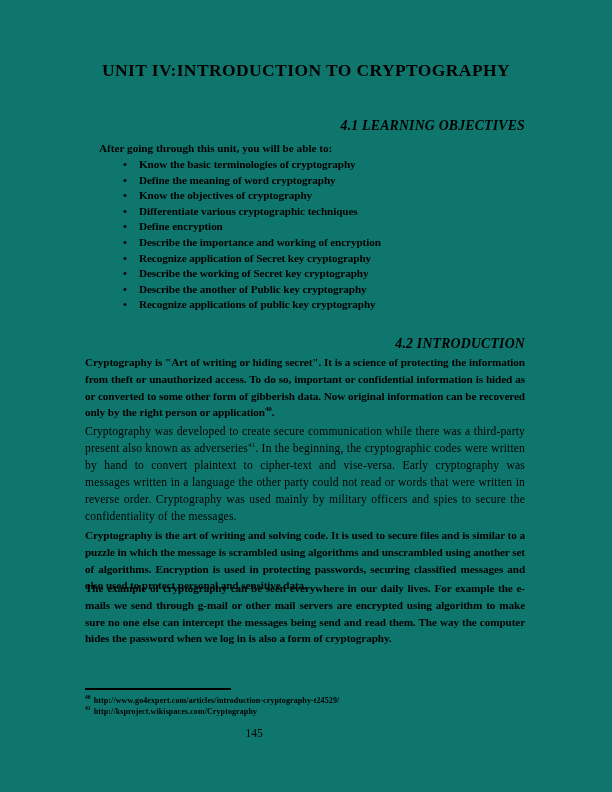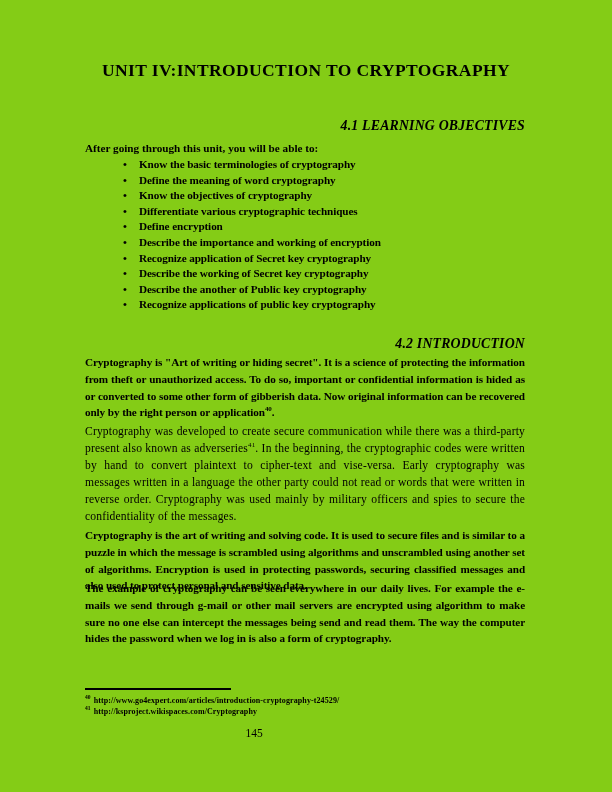--- a/index.html
+++ b/index.html
@@ -4,21 +4,21 @@
 <style>
   html, body {
     margin: 0;
     padding: 0;
     background: #ffffff;
   }
   .page {
     position: relative;
     width: 612px;
     height: 792px;
-    background: #84cc16;
+    background: #0f766e;
     font-family: "Liberation Serif", serif;
     color: #000000;
     overflow: hidden;
   }
   .title {
     position: absolute;
     top: 60px;
     left: 0;
     width: 612px;
     margin: 0;
@@ -36,21 +36,21 @@
     font-weight: bold;
     font-style: italic;
     letter-spacing: 0.2px;
     text-align: right;
   }
   .h41 { top: 118px; }
   .h42 { top: 336px; }
   .intro {
     position: absolute;
     top: 141px;
-    left: 85px;
+    left: 99px;
     width: 440px;
     margin: 0;
     font-size: 11.2px;
     font-weight: bold;
     line-height: 14px;
   }
   .objectives {
     position: absolute;
     top: 157px;
     left: 122px;

